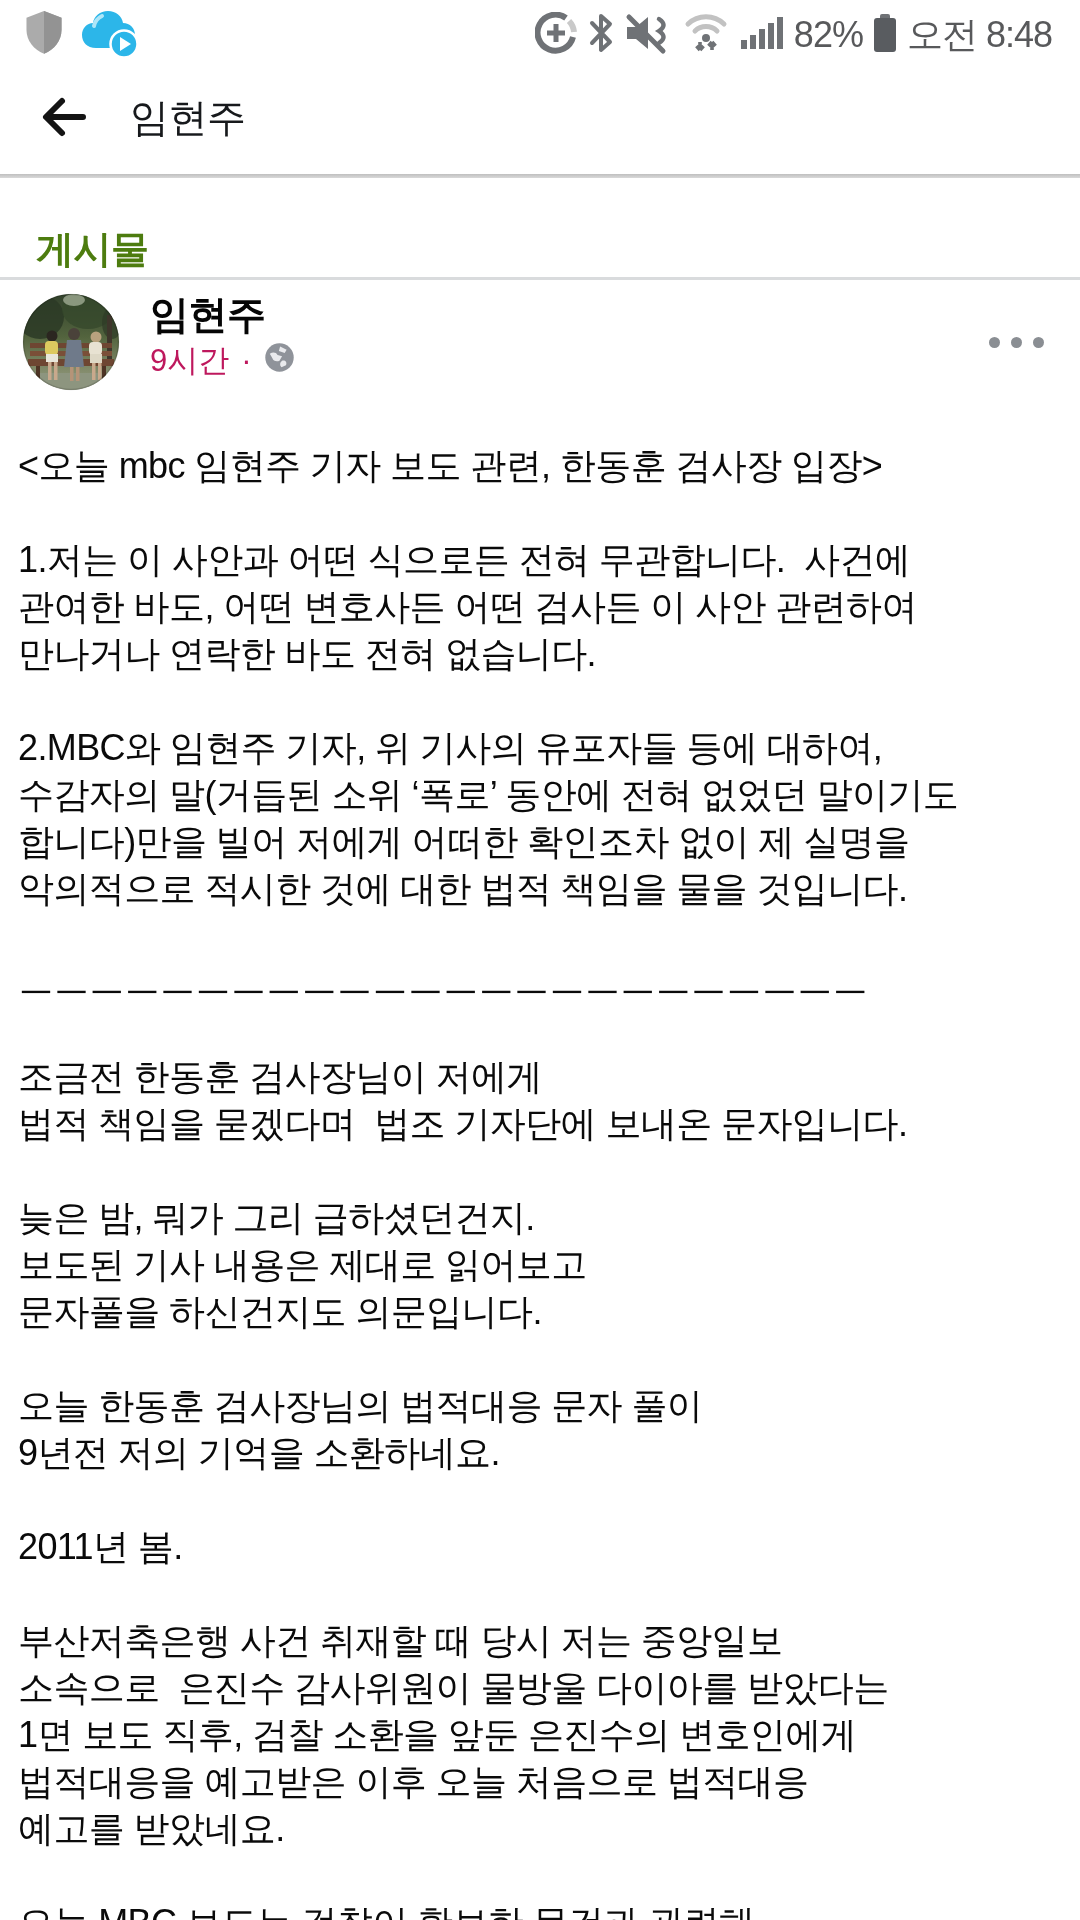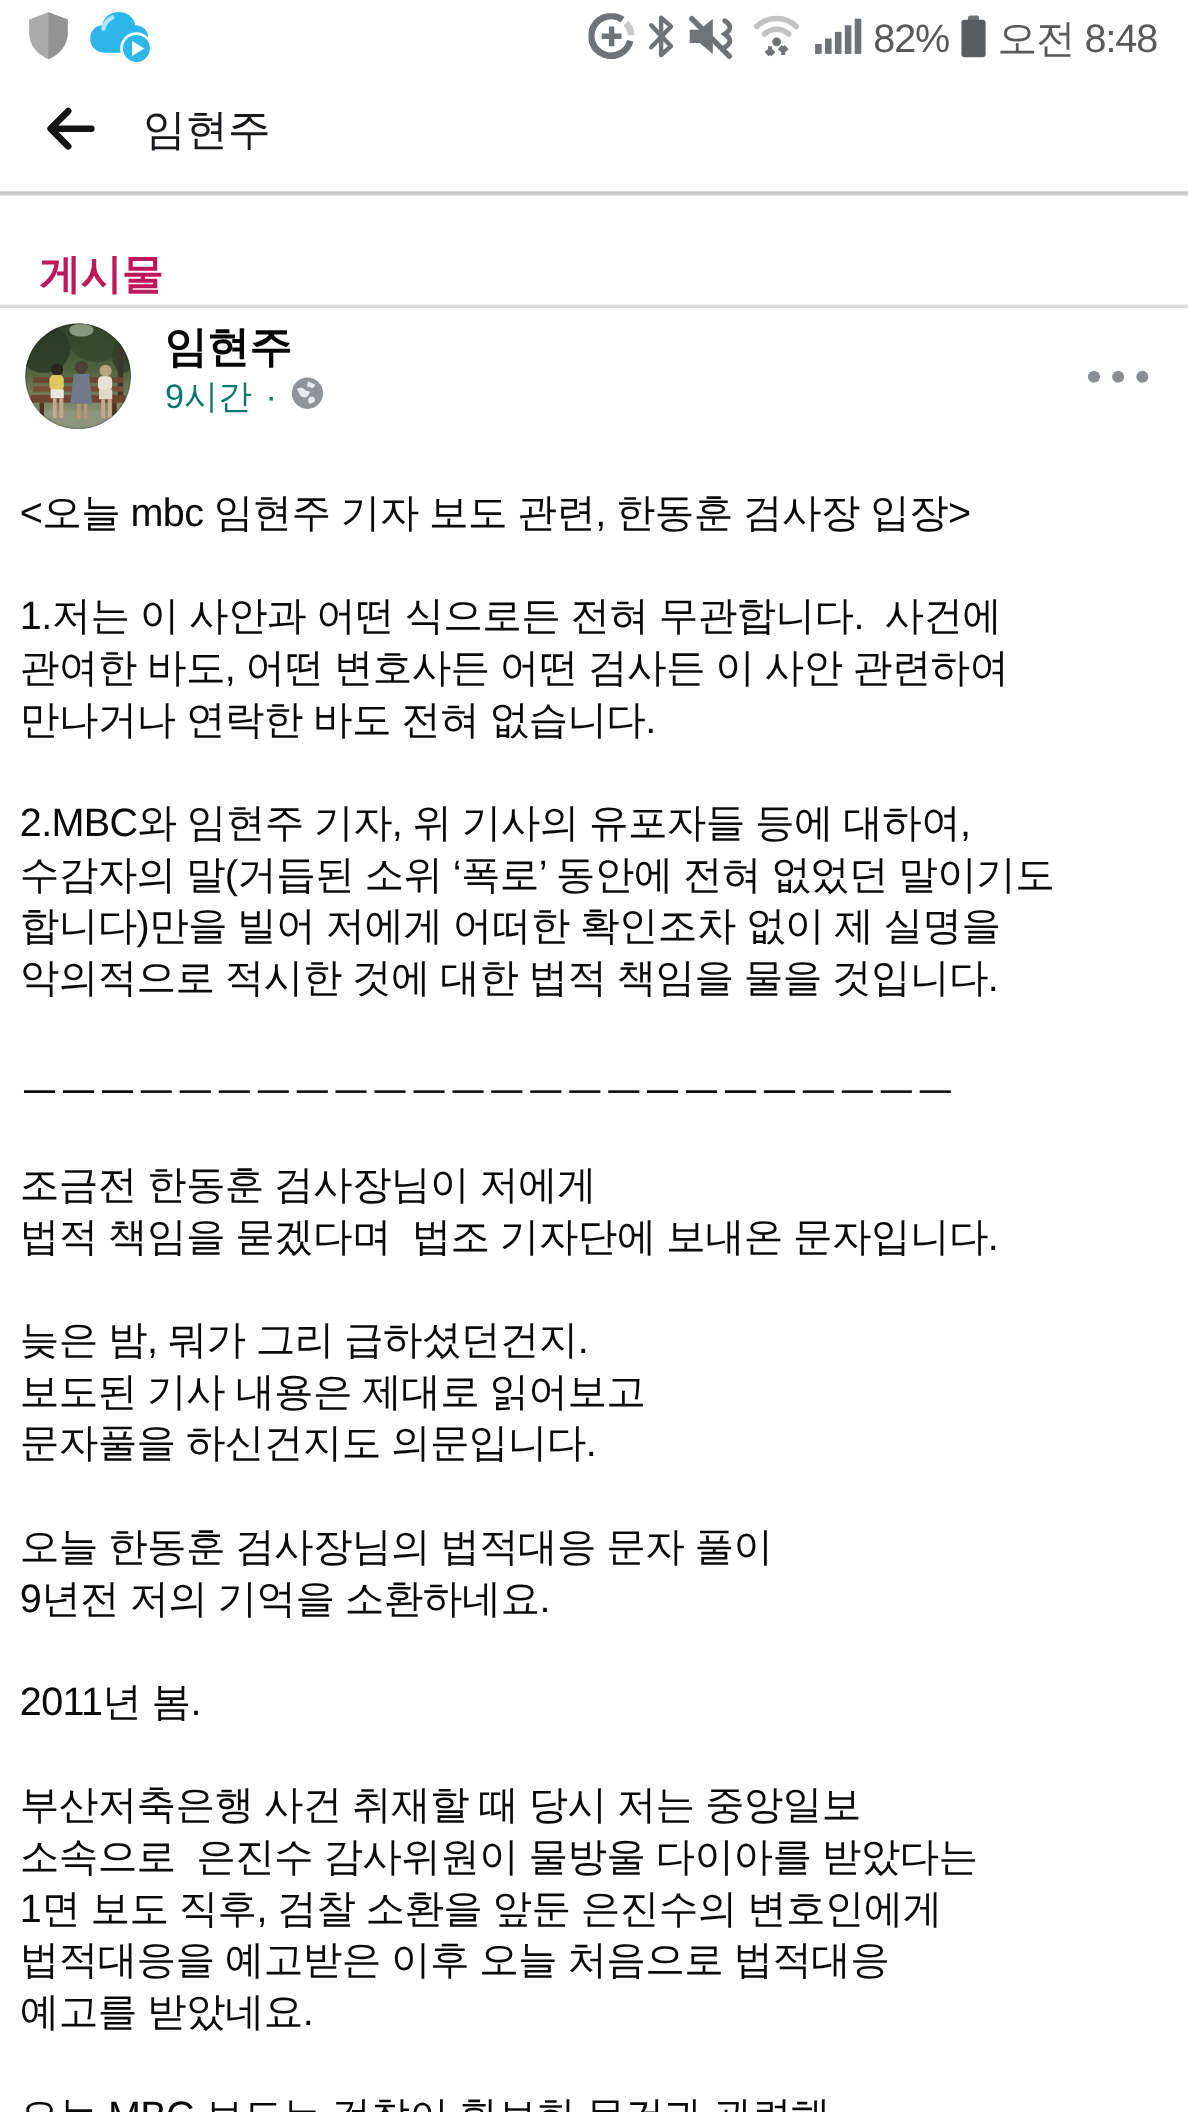--- a/index.html
+++ b/index.html
@@ -31,36 +31,36 @@
   .back-btn { background:none; border:none; width:60px; height:60px; cursor:pointer; display:flex; align-items:center; }
   .nav-title { margin-left:36px; font-size:39px; font-weight:500; color:#17191c; letter-spacing:-0.5px; }
 
   .divider-a { position:absolute; top:174px; left:0; width:1080px; height:4px;
     background:linear-gradient(#bfbfbf,#d9d9d9); }
   .divider-b { position:absolute; top:277px; left:0; width:1080px; height:3px; background:#d9dbdd; }
 
   
   .section-header {
     position:absolute; top:224px; left:36px;
-    font-size:38px; font-weight:700; color:#be185d; letter-spacing:-0.5px;
+    font-size:38px; font-weight:700; color:#4d7c0f; letter-spacing:-0.5px;
   }
 
   
   .avatar {
     position:absolute; top:293px; left:22px; width:98px; height:98px;
     border-radius:50%; overflow:hidden; cursor:pointer;
   }
   .author {
     position:absolute; top:288px; left:150px;
     font-size:39px; font-weight:700; color:#050505; letter-spacing:-0.5px; cursor:pointer;
   }
   .meta {
     position:absolute; top:340px; left:150px;
     display:flex; align-items:center; gap:12px;
-    font-size:31px; color:#0f766e;
+    font-size:31px; color:#be185d;
   }
   .more {
     position:absolute; top:331px; right:30px;
     display:flex; gap:11px; cursor:pointer; padding:6px;
   }
   .more span { width:11px; height:11px; border-radius:50%; background:#8a8e93; display:block; }
 
   
   .post-body {
     position:absolute; top:442px; left:18px; width:1062px;

